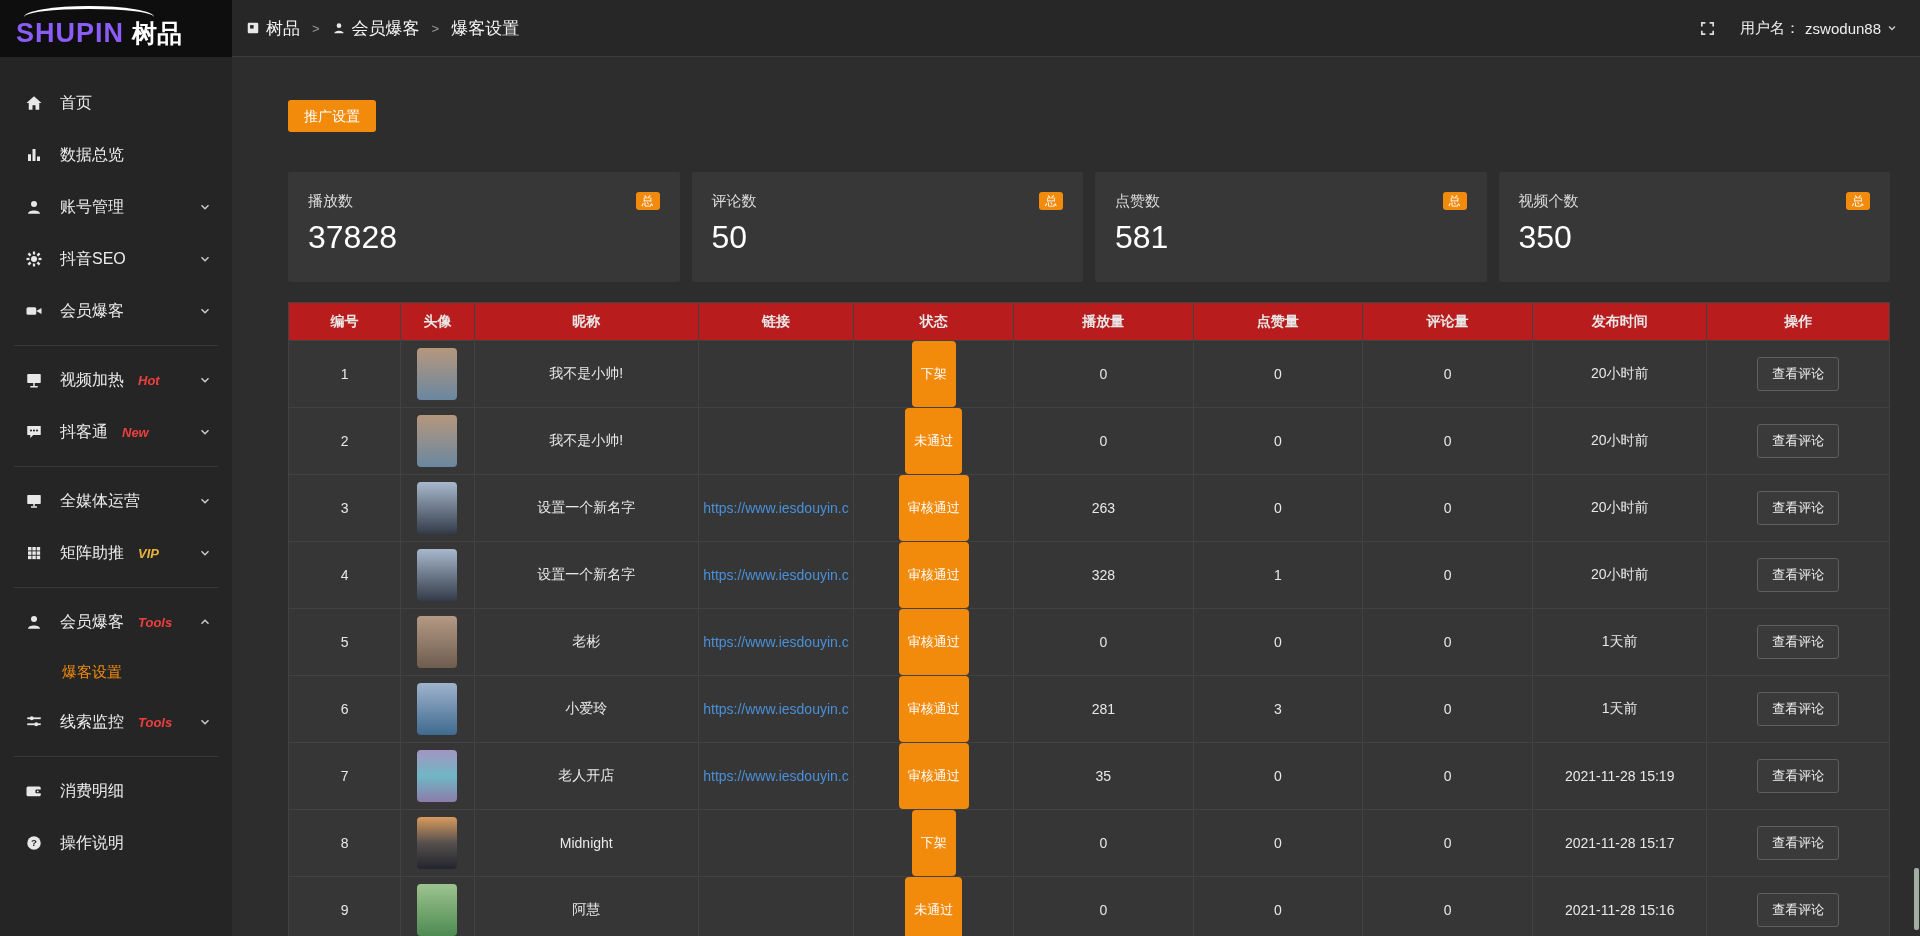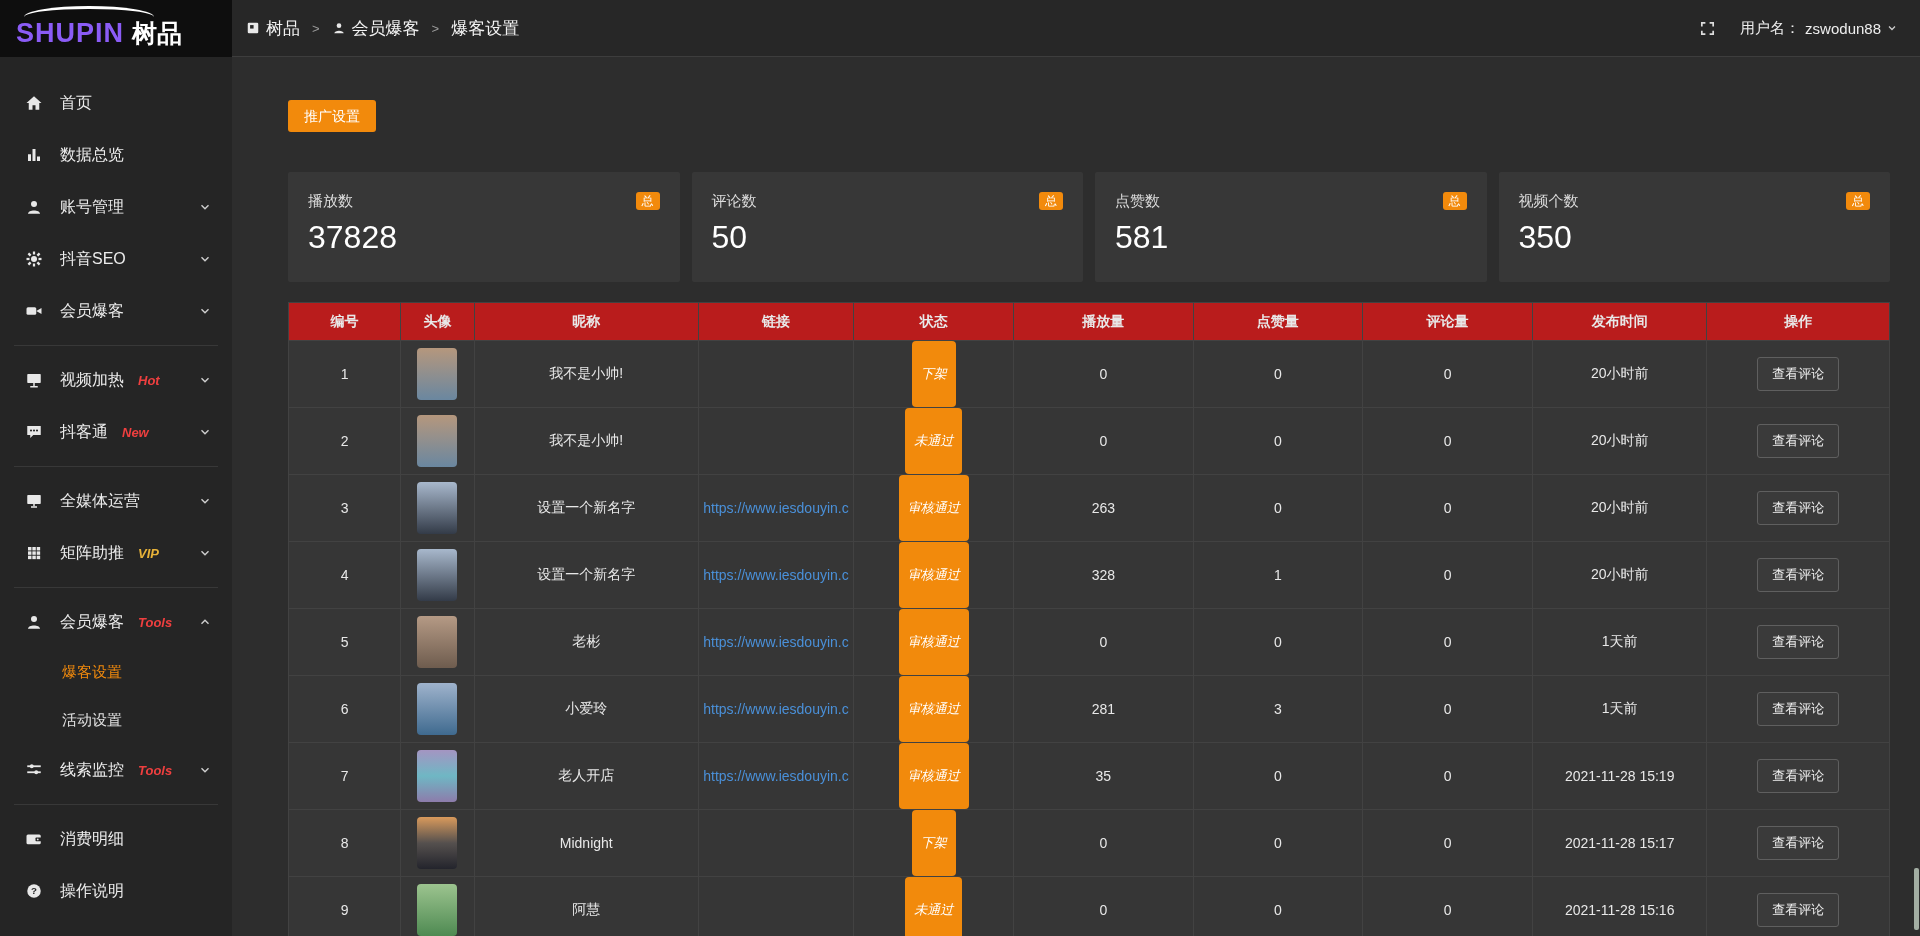--- a/index.html
+++ b/index.html
@@ -53,21 +53,21 @@
 
   .table-wrap { margin-top:20px; height:634px; overflow:hidden; }
   table { width:100%; border-collapse:collapse; table-layout:fixed; background:#363636; }
   th, td { border:1px solid #424242; text-align:center; vertical-align:middle;
            font-size:14px; color:#e8e8e8; overflow:hidden; white-space:nowrap; }
   thead th { height:38px; font-weight:bold; background:#b91c1c; }
   tbody td { height:65px; }
   .avatar { width:40px; height:52px; border-radius:4px; margin:0 auto; }
   .link-text { color:var(--link); cursor:pointer; }
   .status-btn { background:var(--accent); color:#fff; border:none; border-radius:4px;
-                font-size:13px; padding:24px 9px; cursor:pointer; font-family:inherit;font-style:italic; }
+                font-size:13px; padding:24px 9px; cursor:pointer; font-family:inherit; }
   .action-btn { background:#3a3a3a; color:#eee; border:1px solid #5f5f5f; border-radius:3px;
                 font-size:13px; padding:7px 14px; cursor:pointer; font-family:inherit; }
   td.link-cell { padding:0 1px; }
 
   .scroll-thumb { position:fixed; right:1px; top:868px; width:5px; height:62px;
                   background:#b9c6b9; border-radius:2px; opacity:.85; }
 </style>
 </head>
 <body>
 
@@ -284,21 +284,20 @@
         </span>
     <span class="s-label">会员爆客</span>
     <span class="s-badge" style="color: rgb(238, 63, 63);">Tools</span>
     <span class="s-chevron">
           <svg width="14" height="14" viewBox="0 0 24 24" fill="none" stroke="#cfcfcf" stroke-width="2.4">
             <polyline points="6 15 12 9 18 15"></polyline>
           </svg>
         </span>
   </div>
       <div class="s-subitem active">爆客设置</div>
-      <div class="s-subitem">活动设置</div>
       <div class="s-item">
     <span class="sicon">
           <svg width="18" height="18" viewBox="0 0 24 24" fill="#e8e8e8">
             <g stroke="#e8e8e8" stroke-width="2.4" fill="none">
               <line x1="3" y1="7" x2="21" y2="7"></line>
               <line x1="3" y1="15" x2="21" y2="15"></line>
             </g>
             <circle cx="9" cy="7" r="2.6"></circle>
             <circle cx="15" cy="15" r="2.6"></circle>
           </svg>

